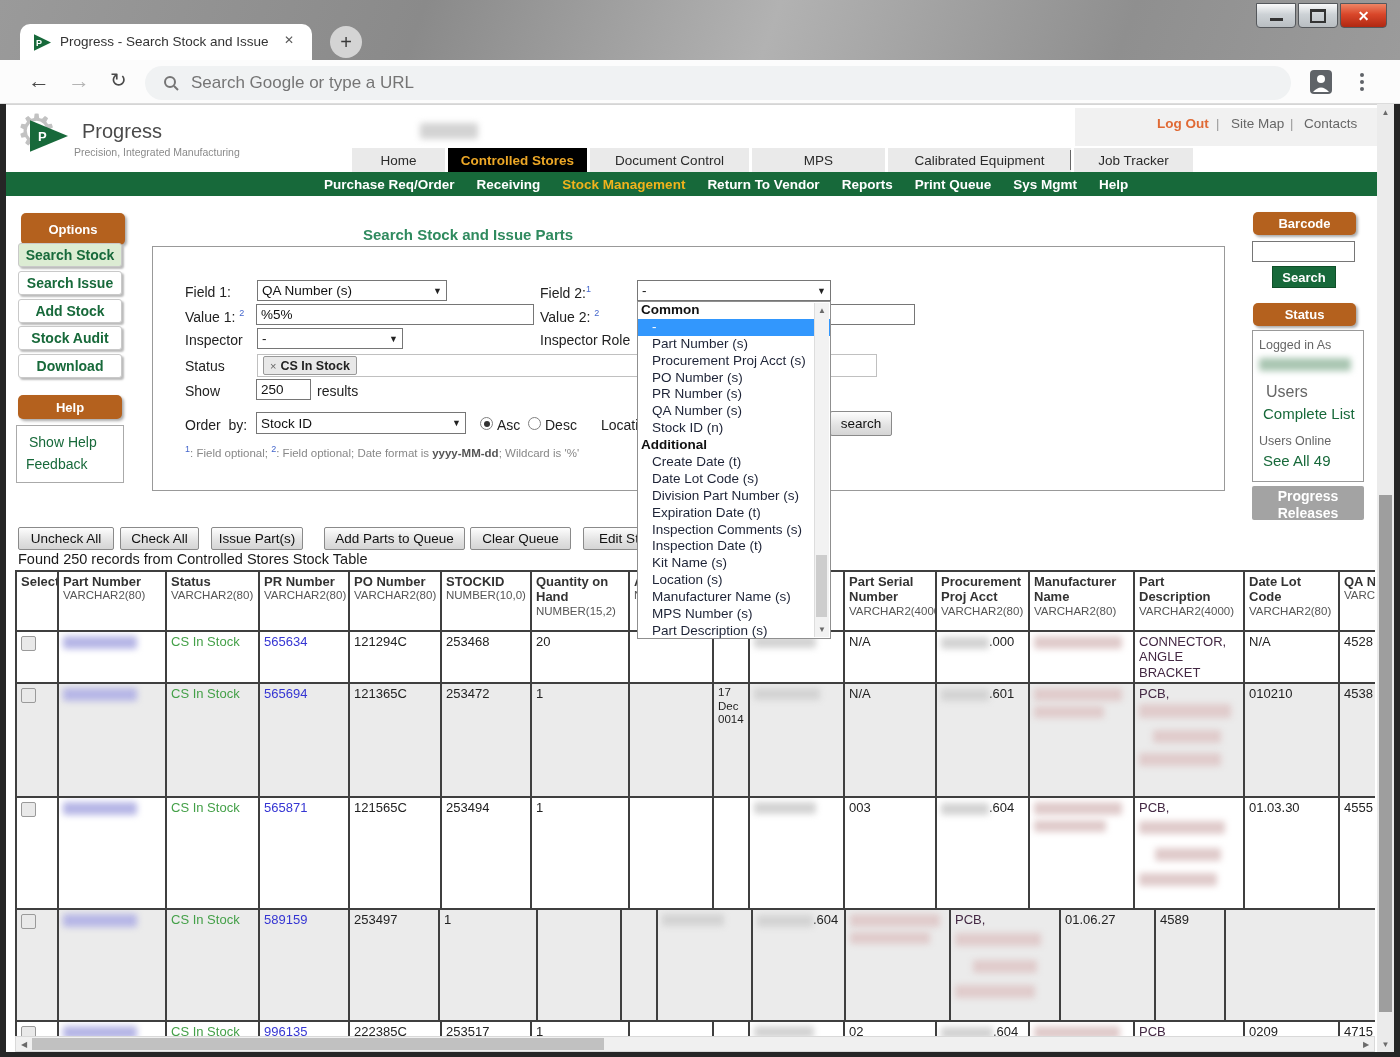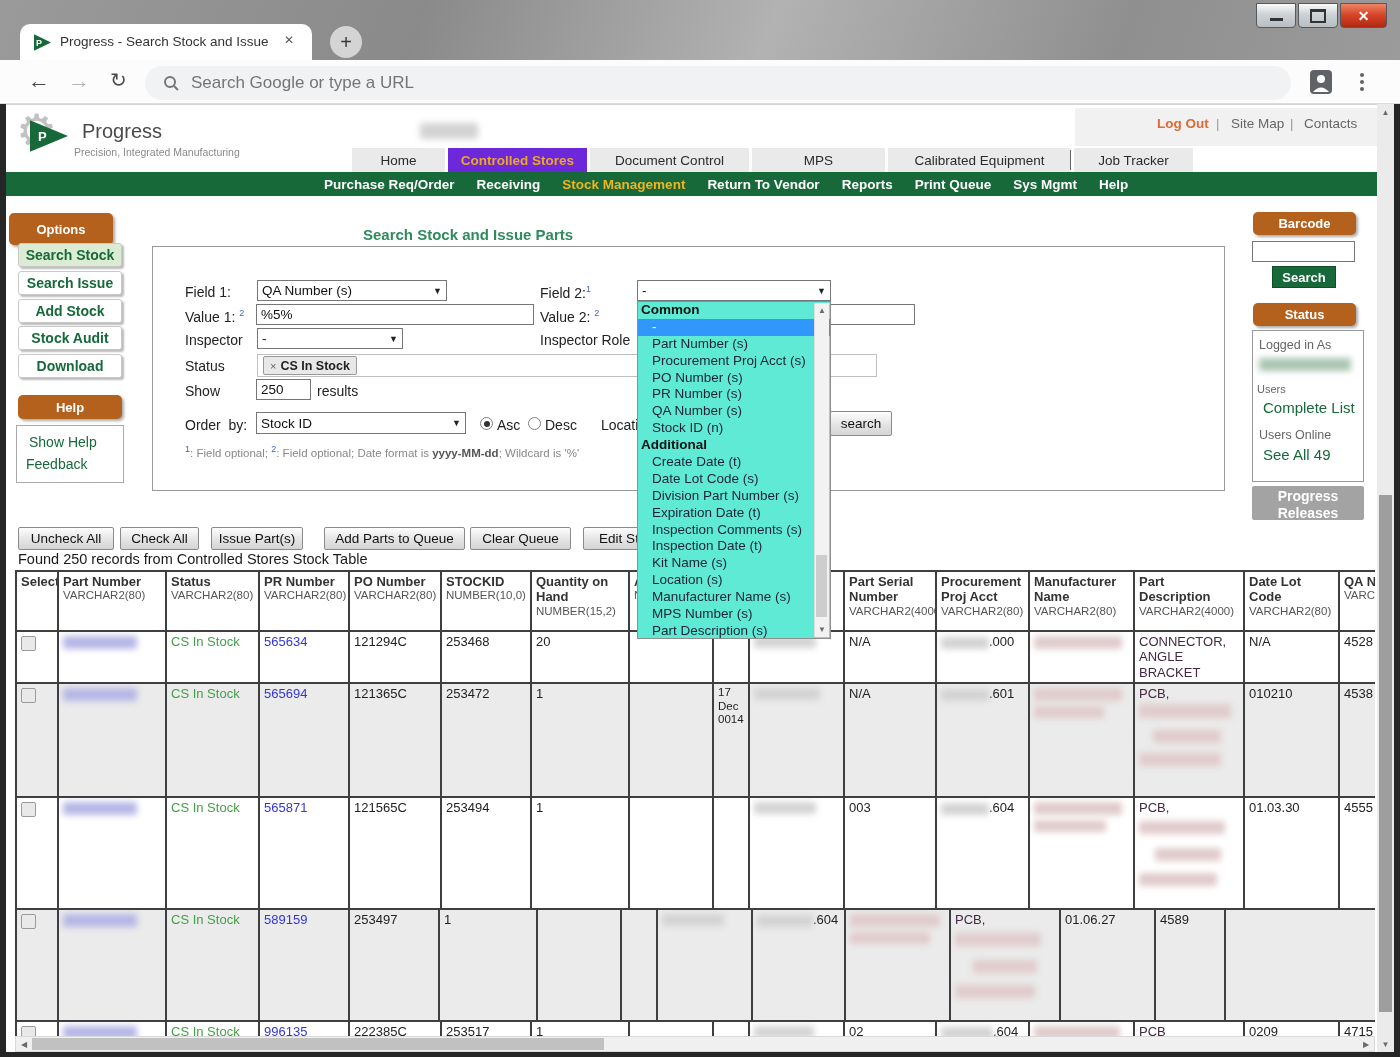--- a/index.html
+++ b/index.html
@@ -16,21 +16,21 @@
   .winbtn.red{background:linear-gradient(#ee8565,#d9472a 45%,#b02812)}
   #toolbar{left:0;top:60px;width:1400px;height:44px;background:#fcfcfc;border-bottom:1px solid #dcdcdc}
   #addressbar{left:145px;top:66px;width:1146px;height:34px;border-radius:17px;background:#f0f2f3;
     display:flex;align-items:center}
   #addressbar input{border:0;background:transparent;outline:none;font:17px "Liberation Sans",sans-serif;
     color:#8a9096;width:900px}
   
   #page{left:6px;top:104px;width:1388px;height:948px;background:#fff;border-top:1px solid #d5d5d5}
   .navtab{height:24px;display:flex;align-items:center;justify-content:center;
     background:#eaeaea;color:#2b2b2b;font-size:13.5px;padding:0 10px}
-  .navtab.active{background:#6d28d9;color:#eca726;font-weight:bold}
+  .navtab.active{background:#000000;color:#eca726;font-weight:bold}
   #greenbar{left:6px;top:172px;width:1388px;height:24px;background:#17693a;display:flex;
     align-items:center;padding-left:318px;gap:22px}
   #greenbar span{color:#fff;font-weight:bold;font-size:13.5px;white-space:nowrap}
   #greenbar span.active{color:#f2b31c}
   
   .brown{background:#b4611e;color:#fff;font-weight:bold;font-size:13px;border-radius:5px;
     display:flex;align-items:center;justify-content:center;box-shadow:2px 2px 3px #aaa}
   .sbtn{width:104px;height:24px;background:#fff;border:1px solid #c9c9c9;border-radius:3px;
     color:#17693a;font-weight:bold;font-size:14px;display:flex;align-items:center;justify-content:center;
     box-shadow:2px 2px 2px #bbb}
@@ -42,21 +42,21 @@
     padding:0 4px;font-size:13.5px;color:#111;justify-content:space-between}
   .sel .car{font-size:9px;color:#222}
   .inp{border:1px solid #767676;background:#fff;font:13.5px "Liberation Sans",sans-serif;
     color:#111;padding:0 4px;box-sizing:border-box;outline:none}
   .pushbtn{background:linear-gradient(#fdfdfd,#e2e2e2 60%,#d5d5d5);border:1px solid #8a8a8a;
     border-radius:2px;font-size:13.5px;color:#111;display:flex;align-items:center;justify-content:center}
   .rad{width:13px;height:13px;border:1px solid #808080;border-radius:50%;background:#fff;
     display:inline-flex;align-items:center;justify-content:center}
   .rad .dot{width:6px;height:6px;border-radius:50%;background:#333}
   
-  #ddlist{left:637px;top:301px;width:194px;height:338px;background:#5eead4;border:1px solid #8f8f8f;z-index:60}
+  #ddlist{left:637px;top:301px;width:194px;height:338px;background:#ffffff;border:1px solid #8f8f8f;z-index:60}
   .dditem{height:16.9px;line-height:16.9px;font-size:13.5px;color:#1d2336;padding-left:14px;white-space:nowrap}
   .dditem.g{font-weight:bold;color:#111;padding-left:3px}
   .dditem.on{background:#3297fd;color:#fff}
   .ddsb{position:absolute;right:1px;top:1px;bottom:1px;width:14px;background:#f2f2f2;border-left:1px solid #ddd}
   .sbarrow{color:#6a6a6a;font-size:8px;display:flex;align-items:center;justify-content:center}
   
   #tablewrap{left:15px;top:570px;width:1360px;height:466px;overflow:hidden;
     border-left:2px solid #3f3f3f;border-top:2px solid #3f3f3f;z-index:1}
   .trow{display:flex;width:1395px;border-bottom:2px solid #3f3f3f;background:#fff}
   .trow.rg{background:#ebebeb}
@@ -175,21 +175,21 @@
   <span>Purchase Req/Order</span>
   <span>Receiving</span>
   <span class="active">Stock Management</span>
   <span>Return To Vendor</span>
   <span>Reports</span>
   <span>Print Queue</span>
   <span>Sys Mgmt</span>
   <span>Help</span>
 </div>
 
-<div class="abs brown" style="left:9px;top:213px;width:104px;height:32px">Options</div>
+<div class="abs brown" style="left:21px;top:213px;width:104px;height:32px">Options</div>
 <div class="abs sbtn" style="left:18px;top:243px;background:#dcecd3">Search Stock</div>
 <div class="abs sbtn" style="left:18px;top:271px">Search Issue</div>
 <div class="abs sbtn" style="left:18px;top:299px">Add Stock</div>
 <div class="abs sbtn" style="left:18px;top:326px">Stock Audit</div>
 <div class="abs sbtn" style="left:18px;top:354px">Download</div>
 <div class="abs brown" style="left:18px;top:395px;width:104px;height:24px">Help</div>
 <div class="abs" style="left:16px;top:425px;width:108px;height:58px;border:1px solid #aaa;background:#fff">
   <div class="greenlink" style="margin:8px 0 6px 12px">Show Help</div>
   <div class="greenlink" style="margin-left:9px">Feedback</div>
 </div>
@@ -283,21 +283,21 @@
 </div>
 
 <div class="abs brown" style="left:1253px;top:212px;width:103px;height:23px">Barcode</div>
 <input class="abs inp" style="left: 1252px; top: 241px; width: 103px; height: 21px;">
 <div class="abs" style="left:1272px;top:266px;width:64px;height:22px;background:#17693a;border:1px solid #0f4f28;
      color:#fff;font-weight:bold;font-size:13px;display:flex;align-items:center;justify-content:center">Search</div>
 <div class="abs brown" style="left:1253px;top:303px;width:103px;height:23px">Status</div>
 <div class="abs" style="left:1252px;top:330px;width:112px;height:152px;border:1px solid #999;background:#fff">
   <div style="margin:7px 0 0 6px;font-size:12.5px;color:#666">Logged in As</div>
   <div class="bl bl-green" style="margin:6px 0 0 6px;width:92px;height:13px"></div>
-  <div style="margin:12px 0 0 4px;font-size:11px;color:#666">Users</div>
+  <div style="margin:12px 0 0 13px;font-size:16px;color:#666">Users</div>
   <div class="greenlink" style="margin:4px 0 0 10px;font-size:15px">Complete List</div>
   <div style="margin:12px 0 0 6px;font-size:12.5px;color:#666">Users Online</div>
   <div class="greenlink" style="margin:4px 0 0 10px;font-size:15px">See All 49</div>
 </div>
 <div class="abs" style="left:1252px;top:486px;width:112px;height:34px;background:#a3a3a3;border-radius:2px;
      color:#fff;font-weight:bold;font-size:14px;text-align:center;line-height:1.2;padding-top:2px;box-sizing:border-box">
   <div>Progress</div>
   <div>Releases</div>
 </div>
 

